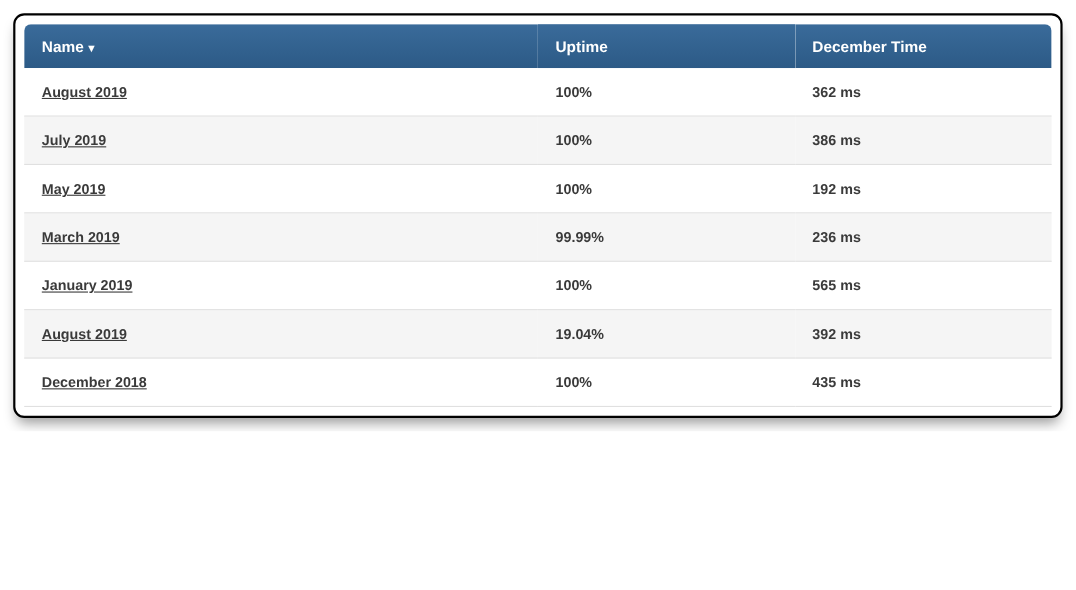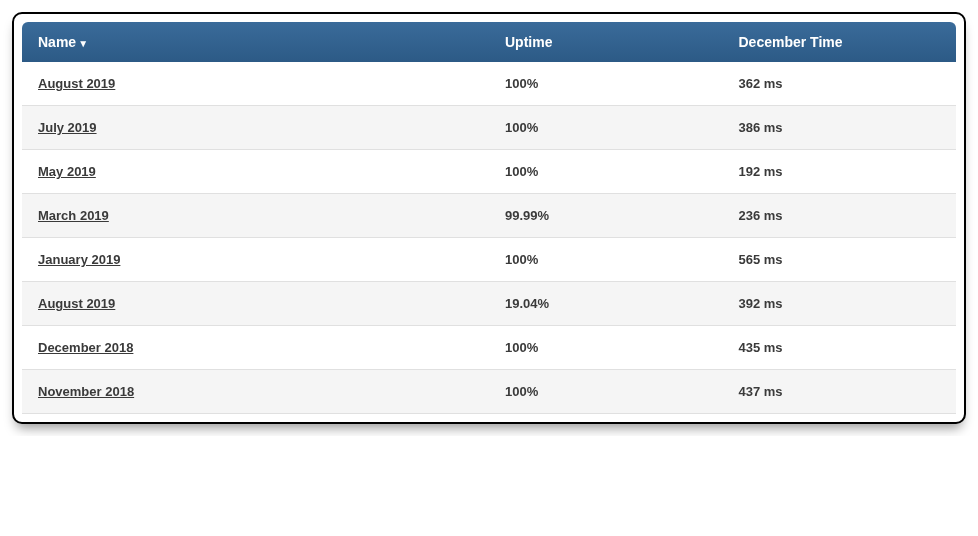--- a/index.html
+++ b/index.html
@@ -119,21 +119,16 @@
           <tr>
             <td class="col-name"><span class="name-link">August 2019</span></td>
             <td class="col-uptime">19.04%</td>
             <td class="col-response">392 ms</td>
           </tr>
           <tr>
             <td class="col-name"><span class="name-link">December 2018</span></td>
             <td class="col-uptime">100%</td>
             <td class="col-response">435 ms</td>
           </tr>
-          <tr>
-            <td class="col-name"><span class="name-link">November 2018</span></td>
-            <td class="col-uptime">100%</td>
-            <td class="col-response">437 ms</td>
-          </tr>
         </tbody>
     </table>
   </div>
 </div>
 
 </body></html>

